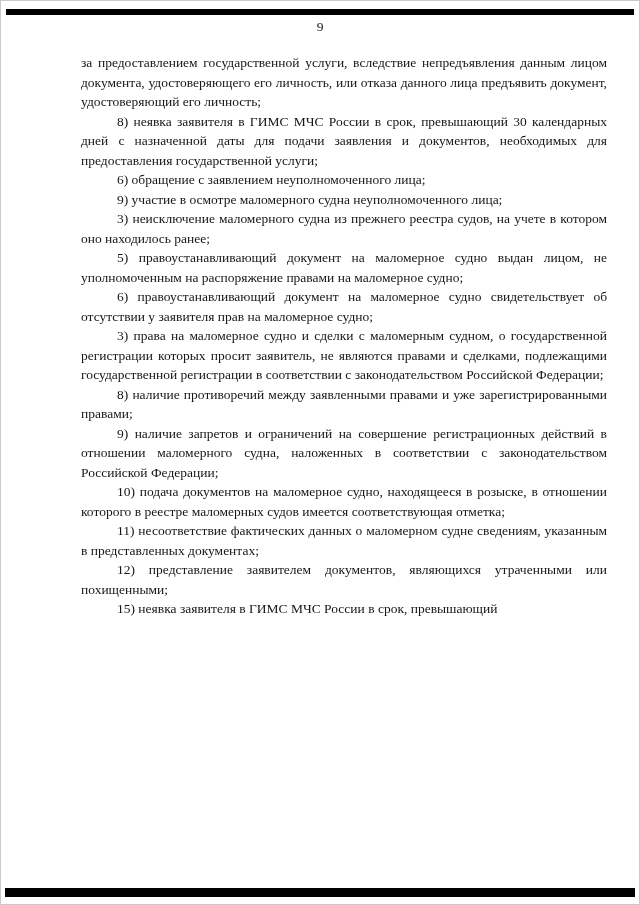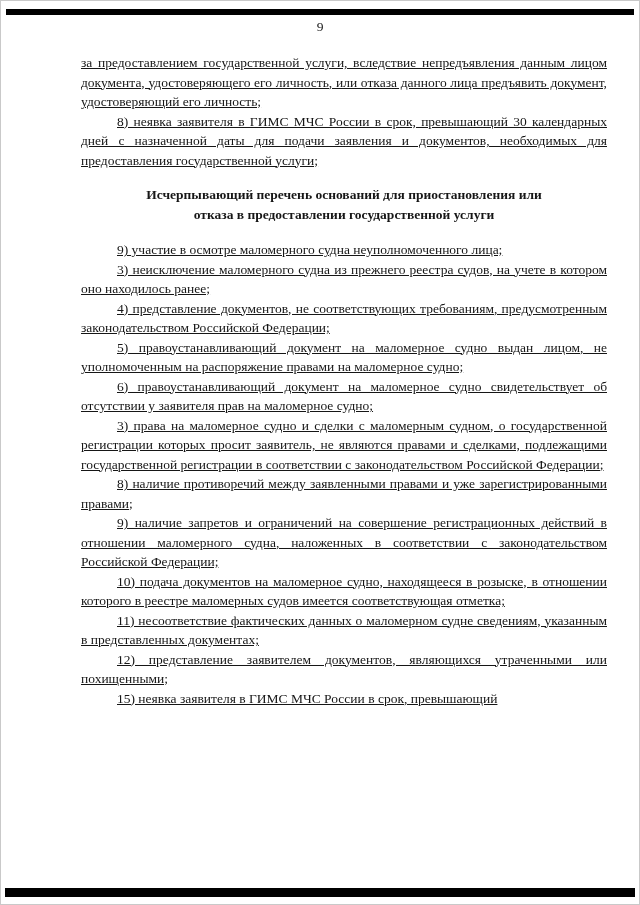--- a/index.html
+++ b/index.html
@@ -43,21 +43,20 @@
   }
   .content {
     margin: 17px 32px 0 80px;
     font-size: 13.5px;
     line-height: 19.5px;
     text-align: justify;
   }
   .para {
     margin: 0;
     text-indent: 36px;
-    text-decoration: underline;
   }
   .para.no-indent {
     text-indent: 0;
   }
   .heading {
     font-size: 13.5px;
     font-weight: bold;
     text-align: center;
     text-indent: 0;
     max-width: 432px;
@@ -70,26 +69,25 @@
 
 <div class="page">
 
   <div class="scan-bar top"></div>
 
   <div class="page-number">9</div>
 
   <div class="content">
     <p class="para no-indent">за предоставлением государственной услуги, вследствие непредъявления данным лицом документа, удостоверяющего его личность, или отказа данного лица предъявить документ, удостоверяющий его личность;</p>
     <p class="para">8) неявка заявителя в ГИМС МЧС России в срок, превышающий 30 календарных дней с назначенной даты для подачи заявления и документов, необходимых для предоставления государственной услуги;</p>
+    <p class="para">6) обращение с заявлением неуполномоченного лица;</p>
 
-    <h2 class="heading">Исчерпывающий перечень оснований для приостановления или отказа в предоставлении государственной услуги</h2>
 
     <p class="para">9) участие в осмотре маломерного судна неуполномоченного лица;</p>
     <p class="para">3) неисключение маломерного судна из прежнего реестра судов, на учете в котором оно находилось ранее;</p>
-    <p class="para">4) представление документов, не соответствующих требованиям, предусмотренным законодательством Российской Федерации;</p>
     <p class="para">5) правоустанавливающий документ на маломерное судно выдан лицом, не уполномоченным на распоряжение правами на маломерное судно;</p>
     <p class="para">6) правоустанавливающий документ на маломерное судно свидетельствует об отсутствии у заявителя прав на маломерное судно;</p>
     <p class="para">3) права на маломерное судно и сделки с маломерным судном, о государственной регистрации которых просит заявитель, не являются правами и сделками, подлежащими государственной регистрации в соответствии с законодательством Российской Федерации;</p>
     <p class="para">8) наличие противоречий между заявленными правами и уже зарегистрированными правами;</p>
     <p class="para">9) наличие запретов и ограничений на совершение регистрационных действий в отношении маломерного судна, наложенных в соответствии с законодательством Российской Федерации;</p>
     <p class="para">10) подача документов на маломерное судно, находящееся в розыске, в отношении которого в реестре маломерных судов имеется соответствующая отметка;</p>
     <p class="para">11) несоответствие фактических данных о маломерном судне сведениям, указанным в представленных документах;</p>
     <p class="para">12) представление заявителем документов, являющихся утраченными или похищенными;</p>
     <p class="para">15) неявка заявителя в ГИМС МЧС России в срок, превышающий</p>
   </div>

